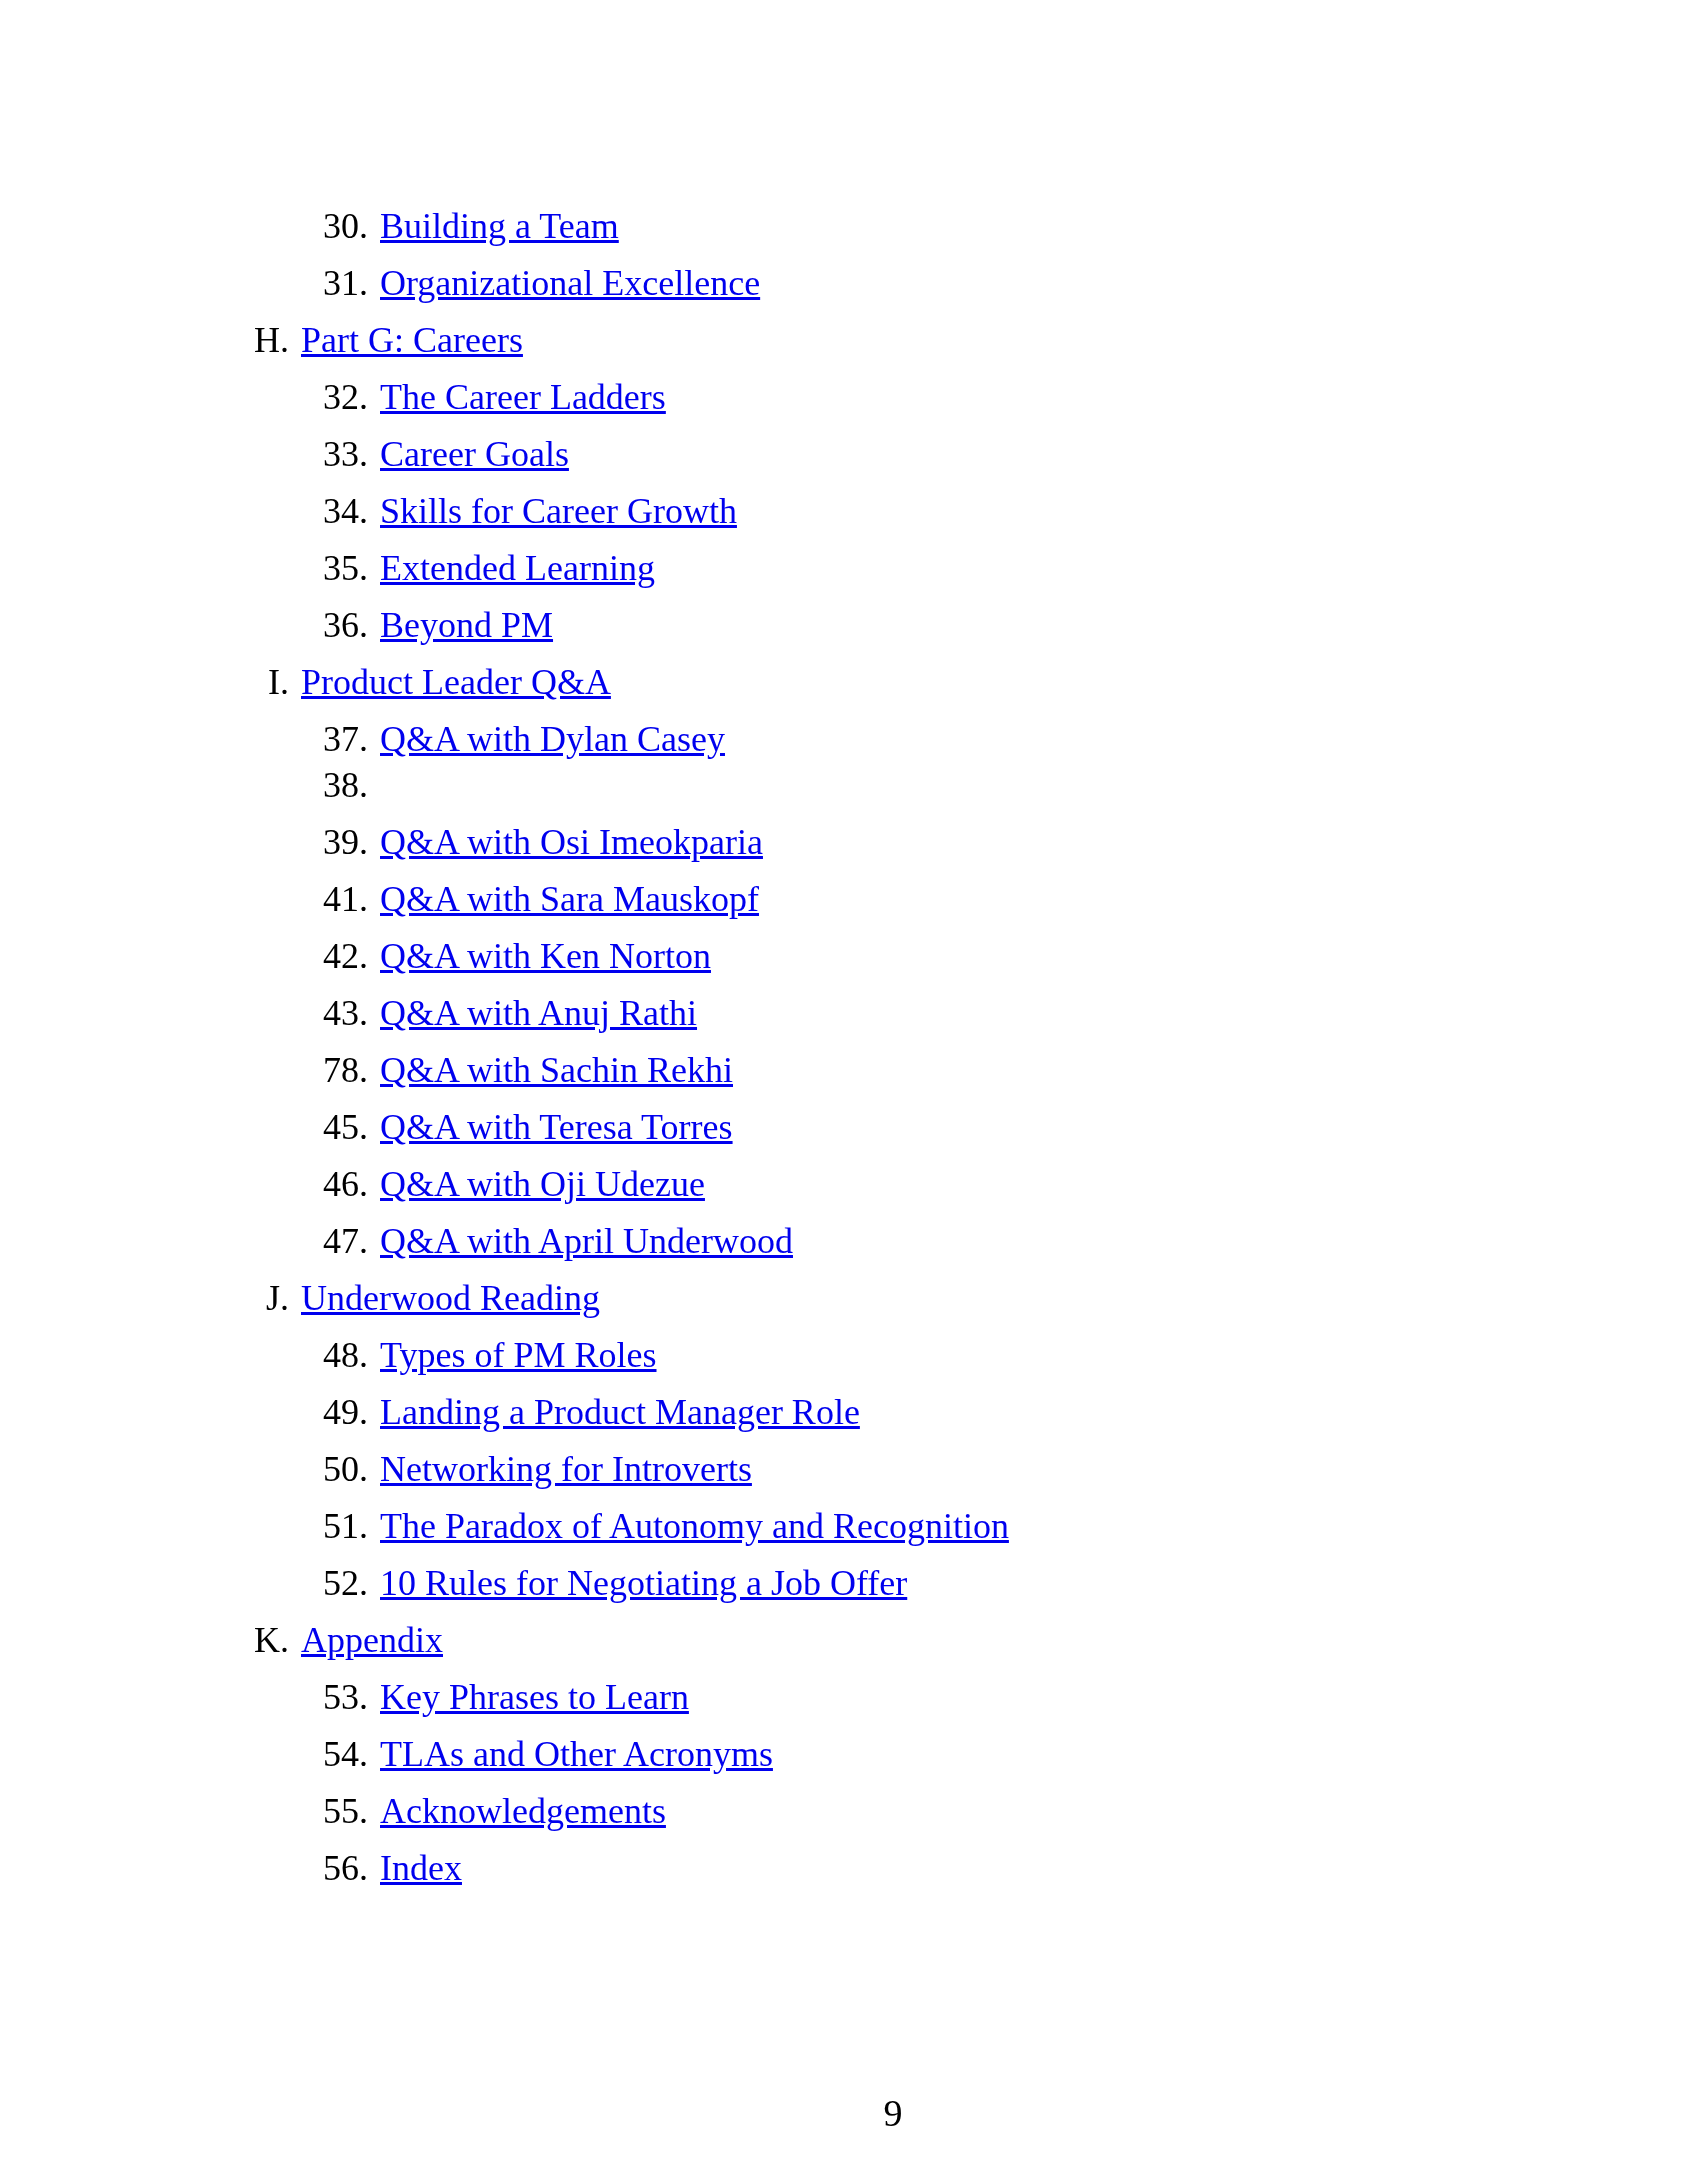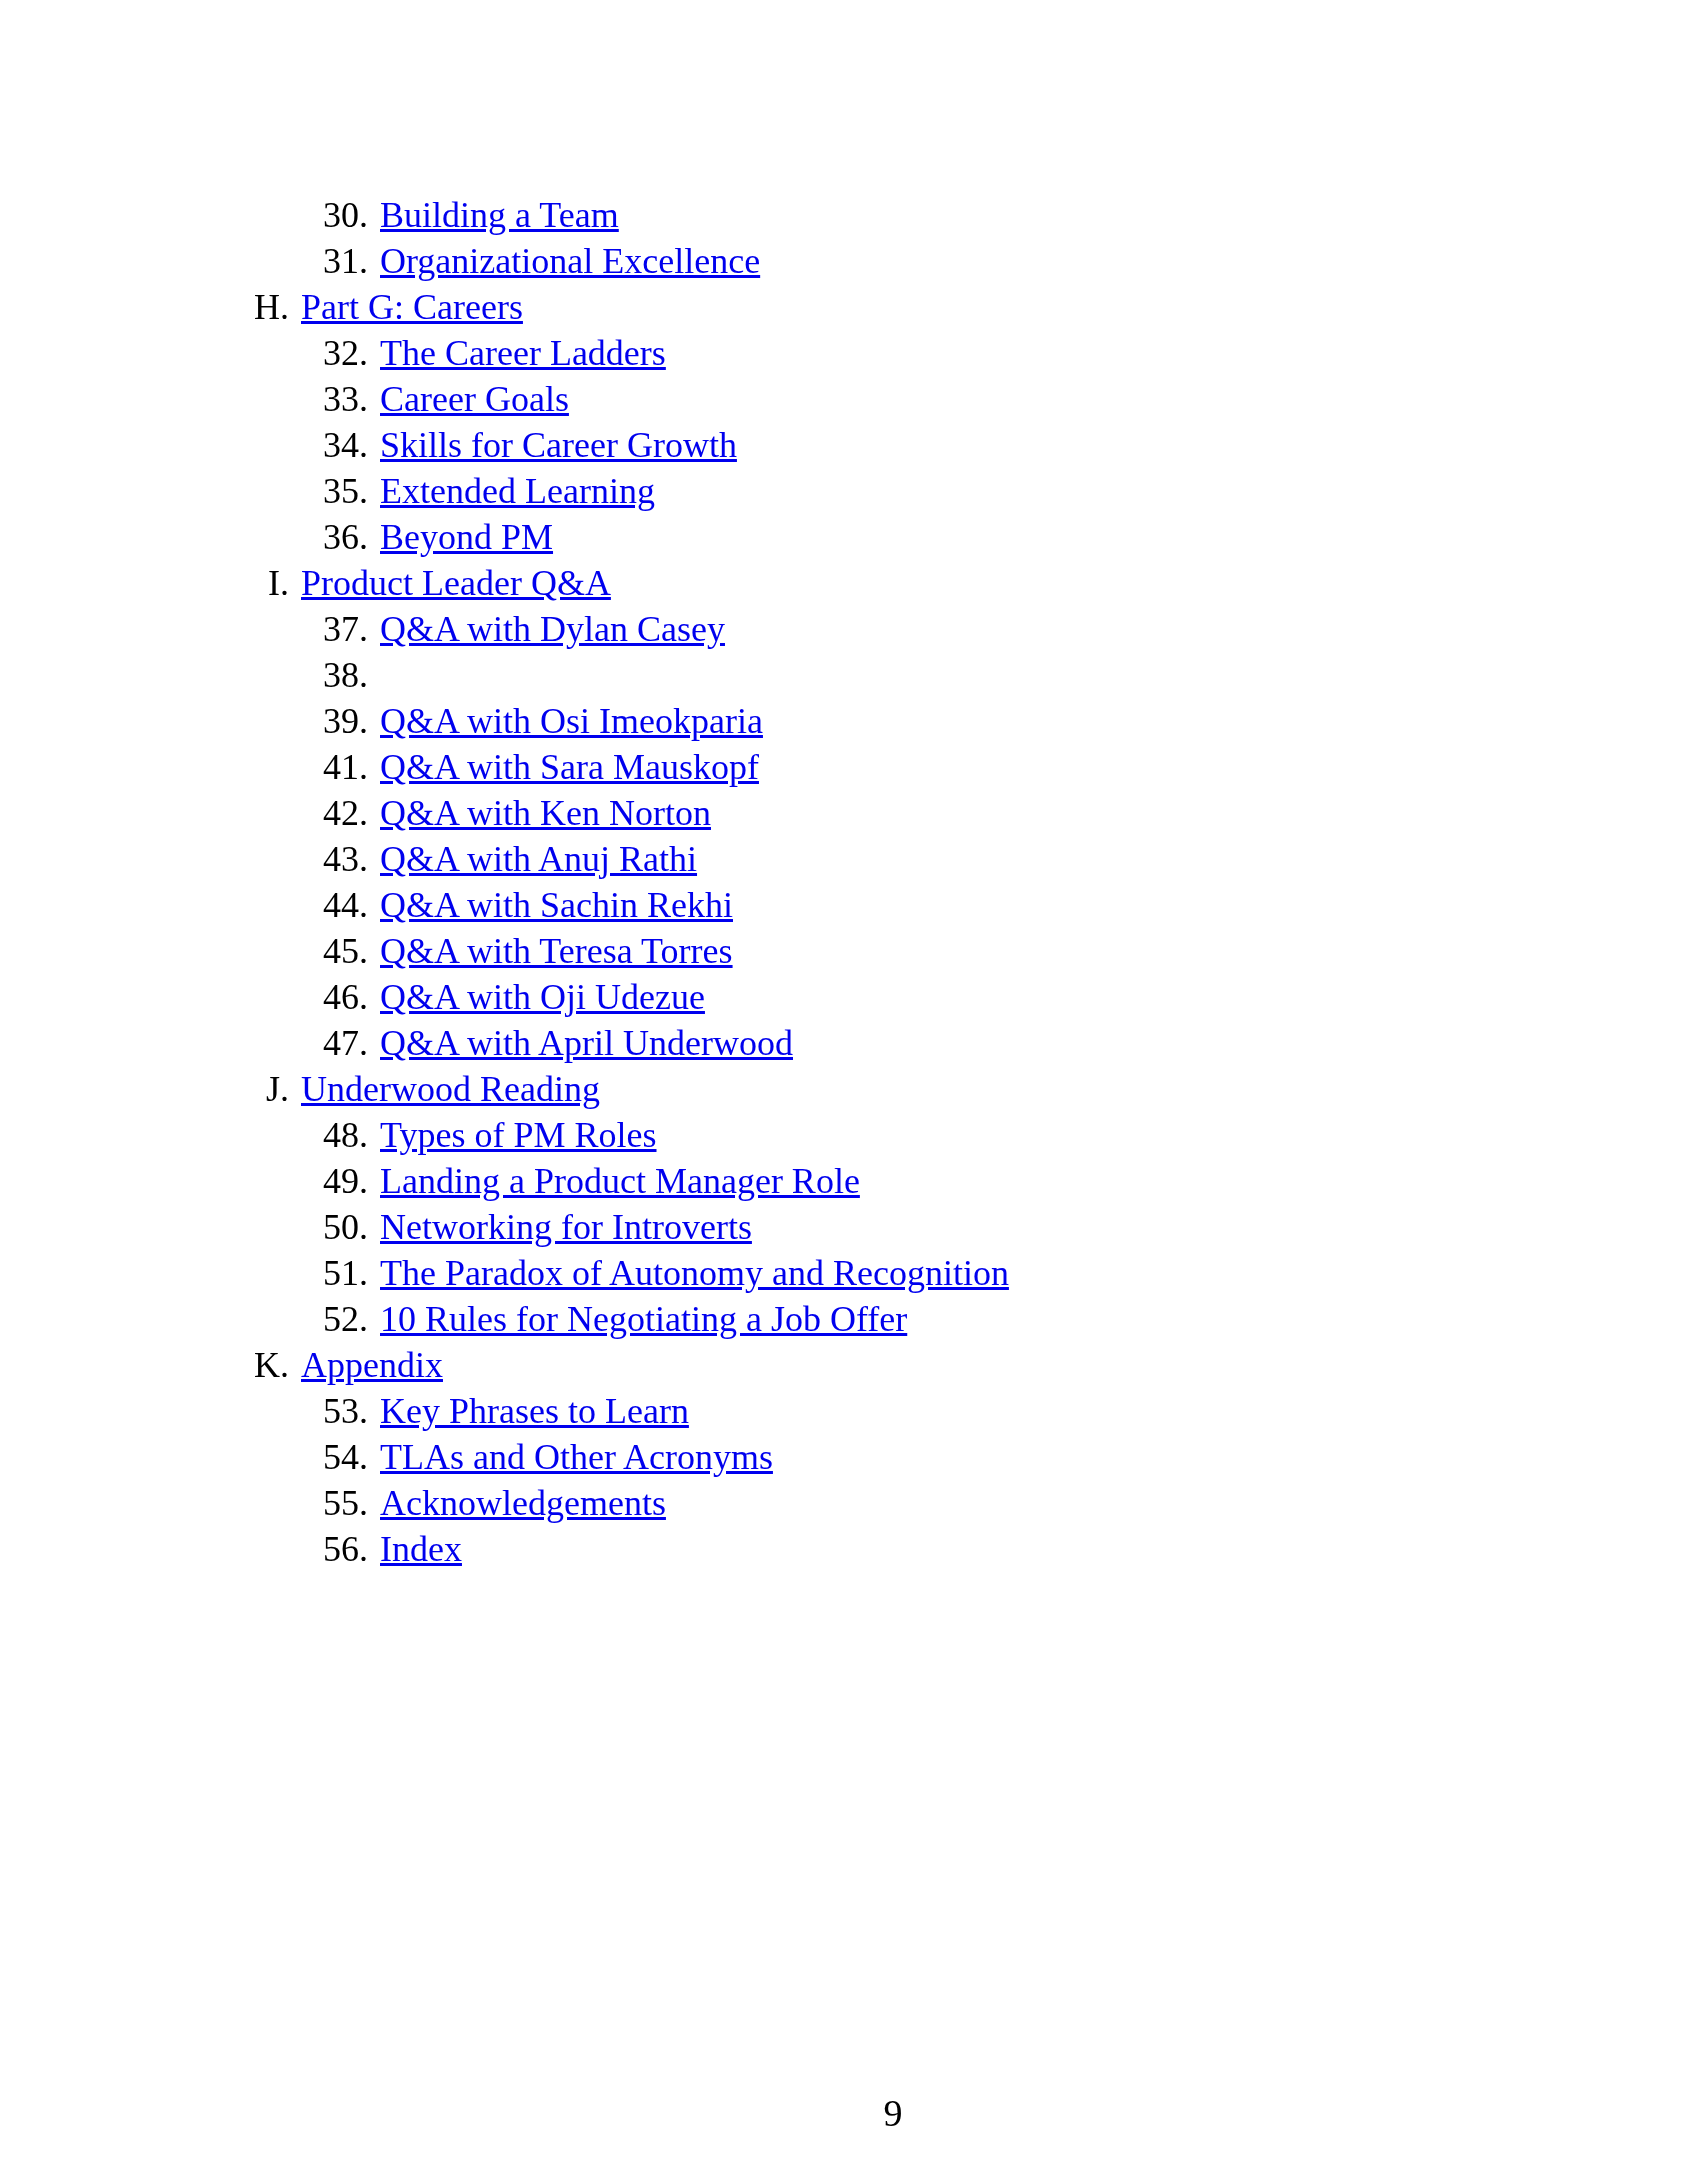--- a/index.html
+++ b/index.html
@@ -38,20 +38,21 @@
     text-align: right;
     color: #000000;
     flex: 0 0 69px;
   }
   .toc-link {
     margin-left: 12px;
     color: var(--link-color, #0000EE);
     text-decoration: underline;
     text-decoration-color: var(--link-color, #0000EE);
     cursor: pointer;
+    margin-top: 11px;
   }
   .page-number {
     position: absolute;
     top: 2091px;
     left: 893px;
     transform: translateX(-50%);
     font-size: 38px;
     color: #000000;
   }
 </style>
@@ -113,21 +114,21 @@
       </div>
       <div class="row lvl2">
         <span class="marker">42.</span>
         <a class="toc-link">Q&amp;A with Ken Norton</a>
       </div>
       <div class="row lvl2">
         <span class="marker">43.</span>
         <a class="toc-link">Q&amp;A with Anuj Rathi</a>
       </div>
       <div class="row lvl2">
-        <span class="marker">44.</span>
+        <span class="marker">78.</span>
         <a class="toc-link">Q&amp;A with Sachin Rekhi</a>
       </div>
       <div class="row lvl2">
         <span class="marker">45.</span>
         <a class="toc-link">Q&amp;A with Teresa Torres</a>
       </div>
       <div class="row lvl2">
         <span class="marker">46.</span>
         <a class="toc-link">Q&amp;A with Oji Udezue</a>
       </div>

